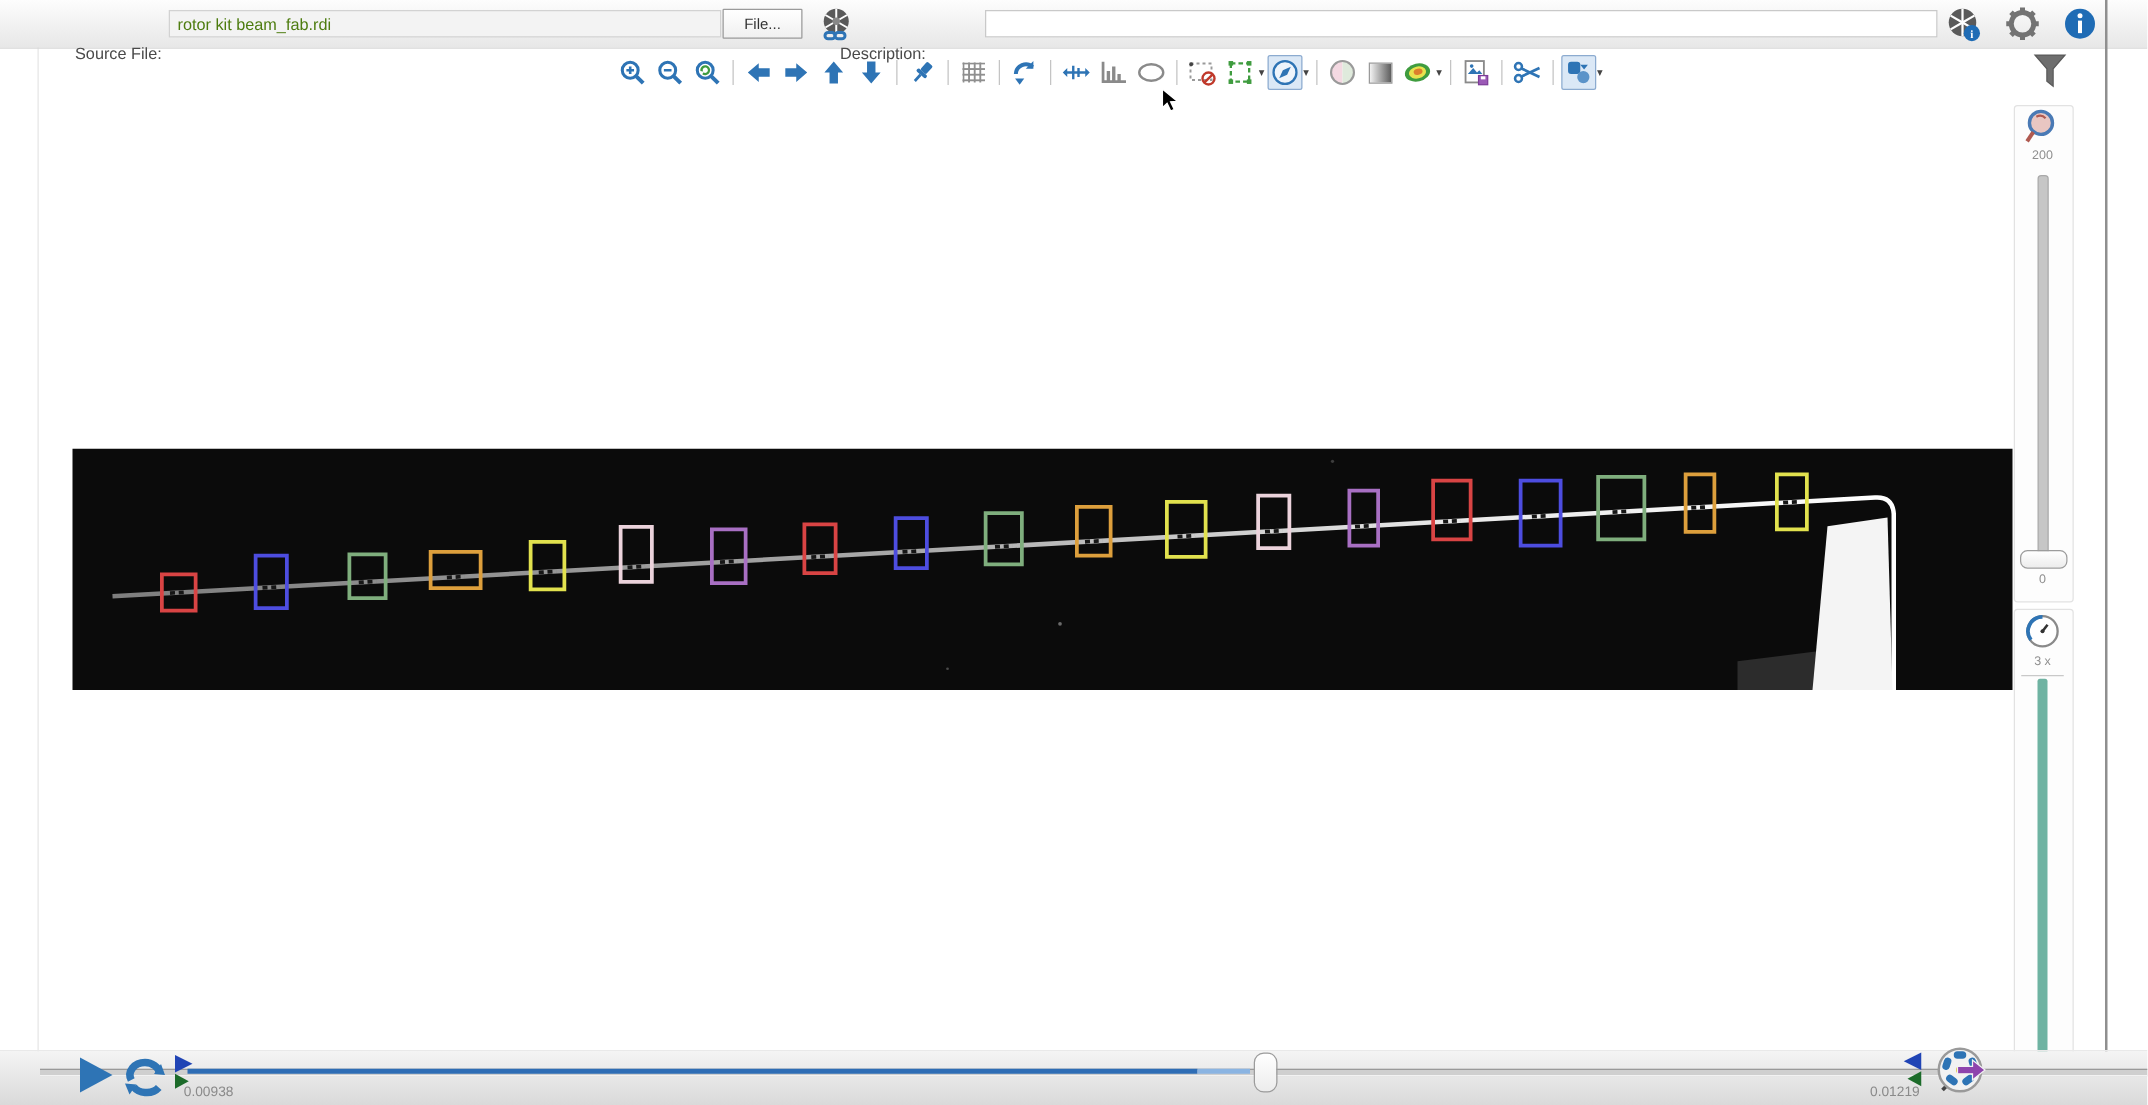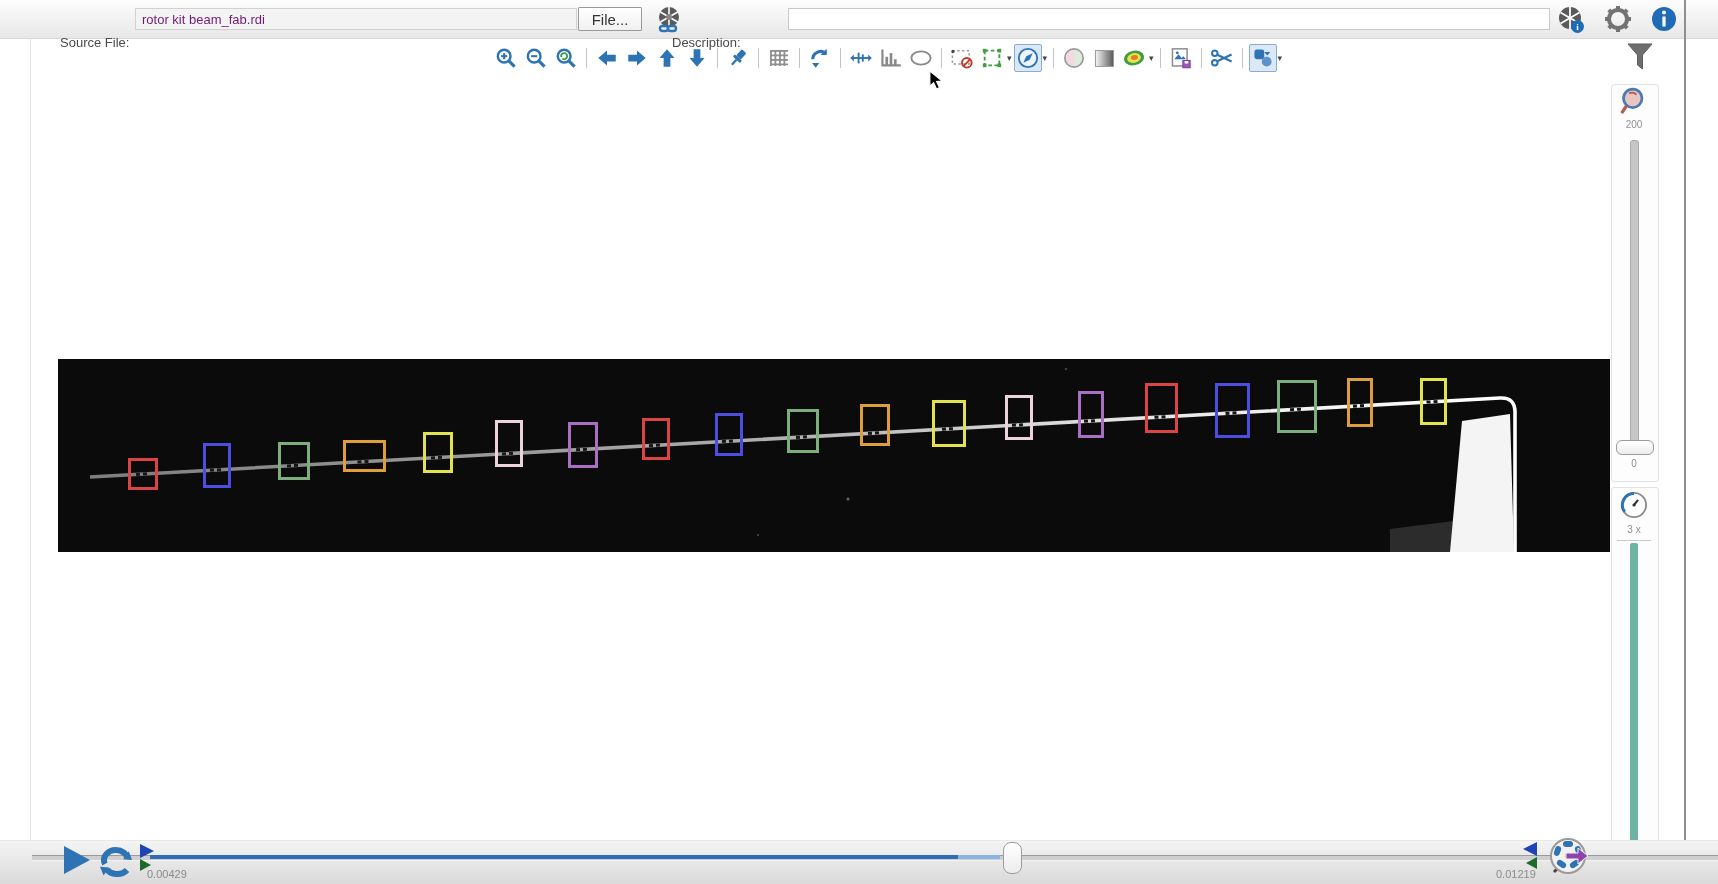--- a/index.html
+++ b/index.html
@@ -3,24 +3,24 @@
 <meta charset="utf-8">
 <style>
   html,body{margin:0;padding:0;background:#ffffff;width:1718px;height:884px;
     font-family:"Liberation Sans",sans-serif;overflow:hidden;position:relative;}
   .abs{position:absolute;}
   
   #header{left:0;top:0;width:1718px;height:38px;
     background:linear-gradient(#fdfdfd,#e7e7e7);border-bottom:1px solid #d8d8d8;}
   .hdr-label{font-size:13px;color:#4a4a4a;top:11px;margin-top:24px;}
   #src-input{left:135px;top:8px;width:428px;height:20px;background:#f3f3f3;
-    border:1px solid #d2d2d2;color:#701a75;font-size:13px;padding:0 6px;
+    border:1px solid #d2d2d2;color:#4d7c0f;font-size:13px;padding:0 6px;
     font-family:"Liberation Sans",sans-serif;}
   #file-btn{left:578px;top:7px;width:64px;height:24px;background:linear-gradient(#ffffff,#f0f0f0);
-    border:1px solid #9a9a9a;font-size:15px;color:#333;border-radius:1px;
+    border:1px solid #9a9a9a;font-size:12px;color:#333;border-radius:1px;
     font-family:"Liberation Sans",sans-serif;cursor:default;}
   #desc-input{left:788px;top:8px;width:748px;height:20px;background:#ffffff;
     border:1px solid #c9c9c9;font-size:13px;color:#333;padding:0 6px;
     font-family:"Liberation Sans",sans-serif;}
   
   #toolbar{left:492px;top:43px;height:30px;display:flex;align-items:center;gap:2px;}
   .tb-sep{width:1px;height:20px;background:#c4c4c4;margin:0 4px;}
   .tb-btn{width:26px;height:26px;display:flex;align-items:center;justify-content:center;
     border:1px solid transparent;}
   .tb-btn.active{background:#dbe8f6;border:1px solid #8cabd0;border-radius:2px;}
@@ -451,14 +451,14 @@
       <rect x="29.5" y="14" width="10" height="6" rx="3" transform="rotate(72 34.5 17)"></rect>
       <rect x="25.5" y="27" width="10" height="6" rx="3" transform="rotate(144 30.5 30)"></rect>
       <rect x="12.5" y="27" width="10" height="6" rx="3" transform="rotate(-144 17.5 30)"></rect>
       <rect x="8.5" y="14" width="10" height="6" rx="3" transform="rotate(-72 13.5 17)"></rect>
     </g>
     <circle cx="24" cy="22" r="3.2" fill="#e0c23a"></circle>
     <path d="M22 19 H34 V14 L44 22 L34 30 V25 H22 Z" fill="#8e44ad" stroke="#f2f2f2" stroke-width="1"></path>
   </svg>
 </span>
 
-<div class="abs t-num" style="left:147px;top:868px;">0.00429</div>
+<div class="abs t-num" style="left:147px;top:868px;">0.00938</div>
 <div class="abs t-num" style="left:1496px;top:868px;">0.01219</div>
 
 </body></html>

